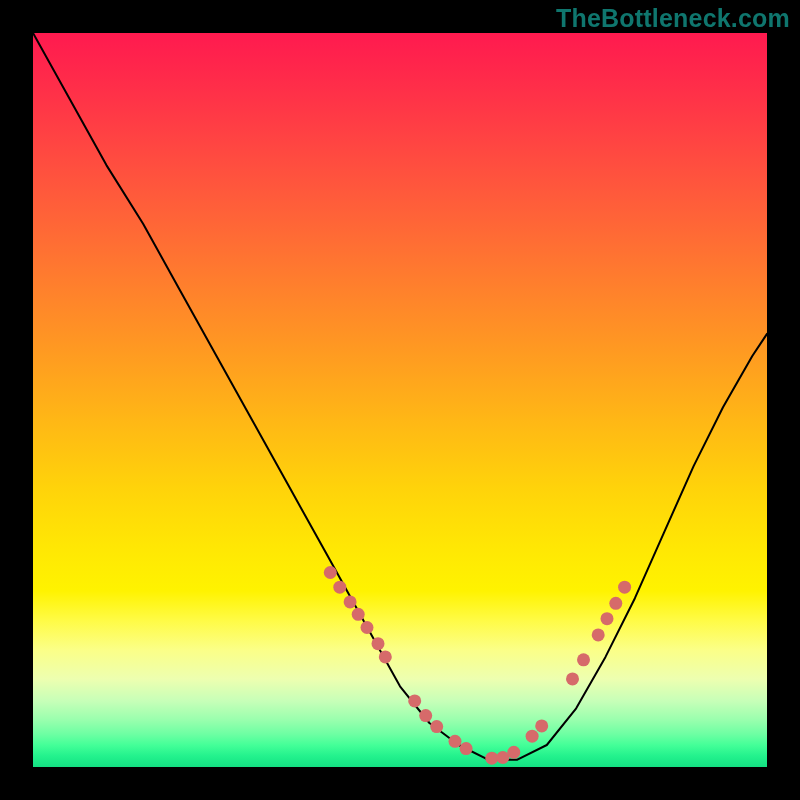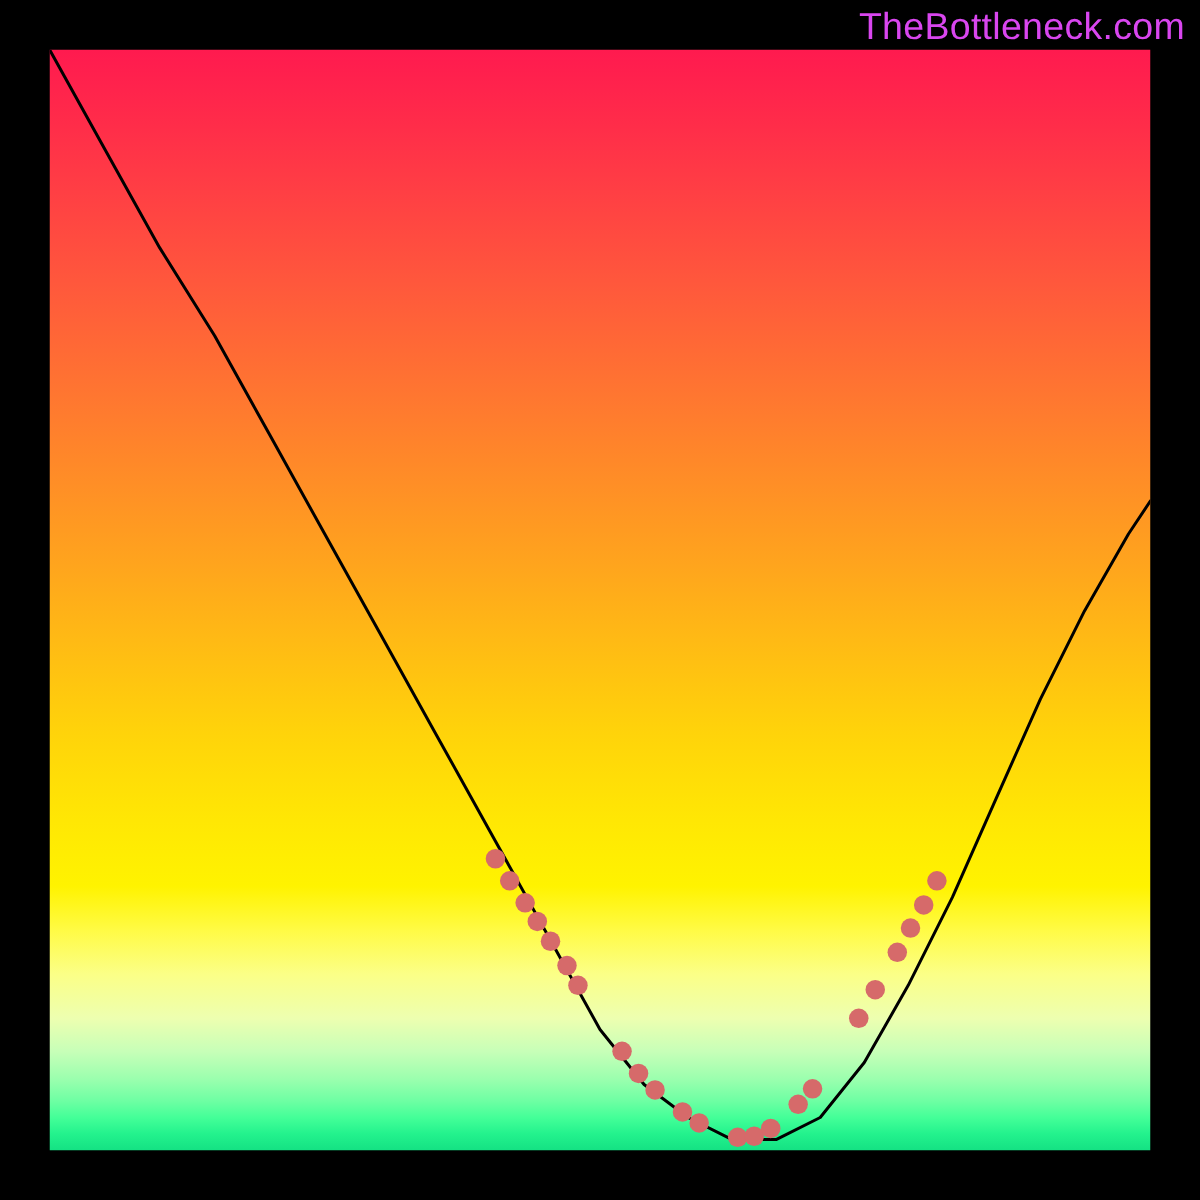--- a/index.html
+++ b/index.html
@@ -51,23 +51,23 @@
       #6effa3 95.5%,
       #44ff98 97%,
       #23f28d 98.5%,
       #14e183 100%
     );
   }
   .watermark {
     position: absolute;
     top: 4px;
     right: 10px;
-    color: #d946ef;
+    color: #0f766e;
     font-size: 25px;
-    font-weight: 400;
+    font-weight: 700;
     letter-spacing: 0.2px;
   }
   svg {
     position: absolute;
     left: 0; top: 0;
     width: 734px;
     height: 734px;
   }
   .curve {
     fill: none;

